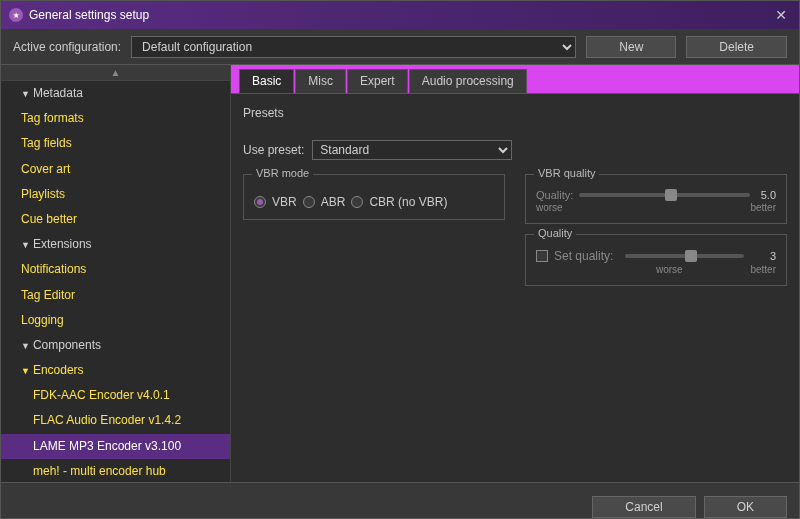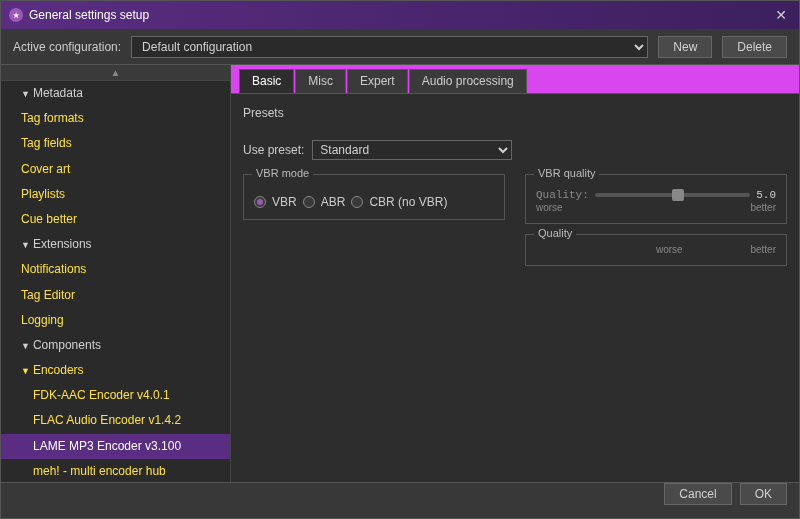--- a/index.html
+++ b/index.html
@@ -79,21 +79,21 @@
       height: 22px;
       background: #2a2a2a;
       border: 1px solid #666;
       color: #d0d0d0;
       font-size: 12px;
       padding: 0 6px;
       outline: none;
     }
     .btn {
       height: 22px;
-      padding: 0 14px;
+      padding: 0 32px;
       background: #4a4a4a;
       border: 1px solid #666;
       color: #d0d0d0;
       font-size: 12px;
       cursor: pointer;
       white-space: nowrap;
     }
     .main-area {
       display: flex;
       flex: 1;
@@ -234,21 +234,20 @@
       width: 6px; height: 6px;
       border-radius: 50%;
       background: #9b59b6;
     }
     .radio-label { font-size: 12px; color: #ccc; }
     .slider-row {
       display: flex;
       align-items: center;
       gap: 6px;
       margin-top: 6px;
-      font-family: Liberation Mono, monospace;
     }
     .slider-track {
       flex: 1;
       height: 4px;
       background: #555;
       border-radius: 2px;
       position: relative;
     }
     .slider-thumb {
       position: absolute;
@@ -271,21 +270,21 @@
       width: 12px; height: 12px;
       border: 1px solid #888;
       background: #3a3a3a;
     }
     .checkbox-label { font-size: 12px; color: #888; }
     .bottom-bar {
       height: 36px;
       background: #383838;
       border-top: 1px solid #555;
       display: flex;
-      align-items: flex-start;
+      align-items: flex-end;
       justify-content: flex-end;
       padding: 0 12px;
       gap: 8px;
       flex-shrink: 0;
     }
   </style>
 </head>
 <body>
 
 <div class="window">
@@ -421,20 +420,28 @@
                 </div>
                 <div class="slider-labels">
                   <span>worse</span>
                   <span>better</span>
                 </div>
               </div>
             </div>
 
             <div class="group-box">
               <span class="group-label">Quality</span>
+              <div class="checkbox-item">
+                <div class="checkbox-box"></div>
+                <span class="checkbox-label">Set quality:</span>
+                <div class="slider-track" style="flex:1;margin:0 6px;">
+                  <div class="slider-thumb" style="left:50%;"></div>
+                </div>
+                <span class="slider-value">3</span>
+              </div>
               <div class="slider-labels" style="padding-left:120px;">
                 <span>worse</span>
                 <span>better</span>
               </div>
             </div>
           </div>
         </div>
       </div>
     </div>
   </div>

